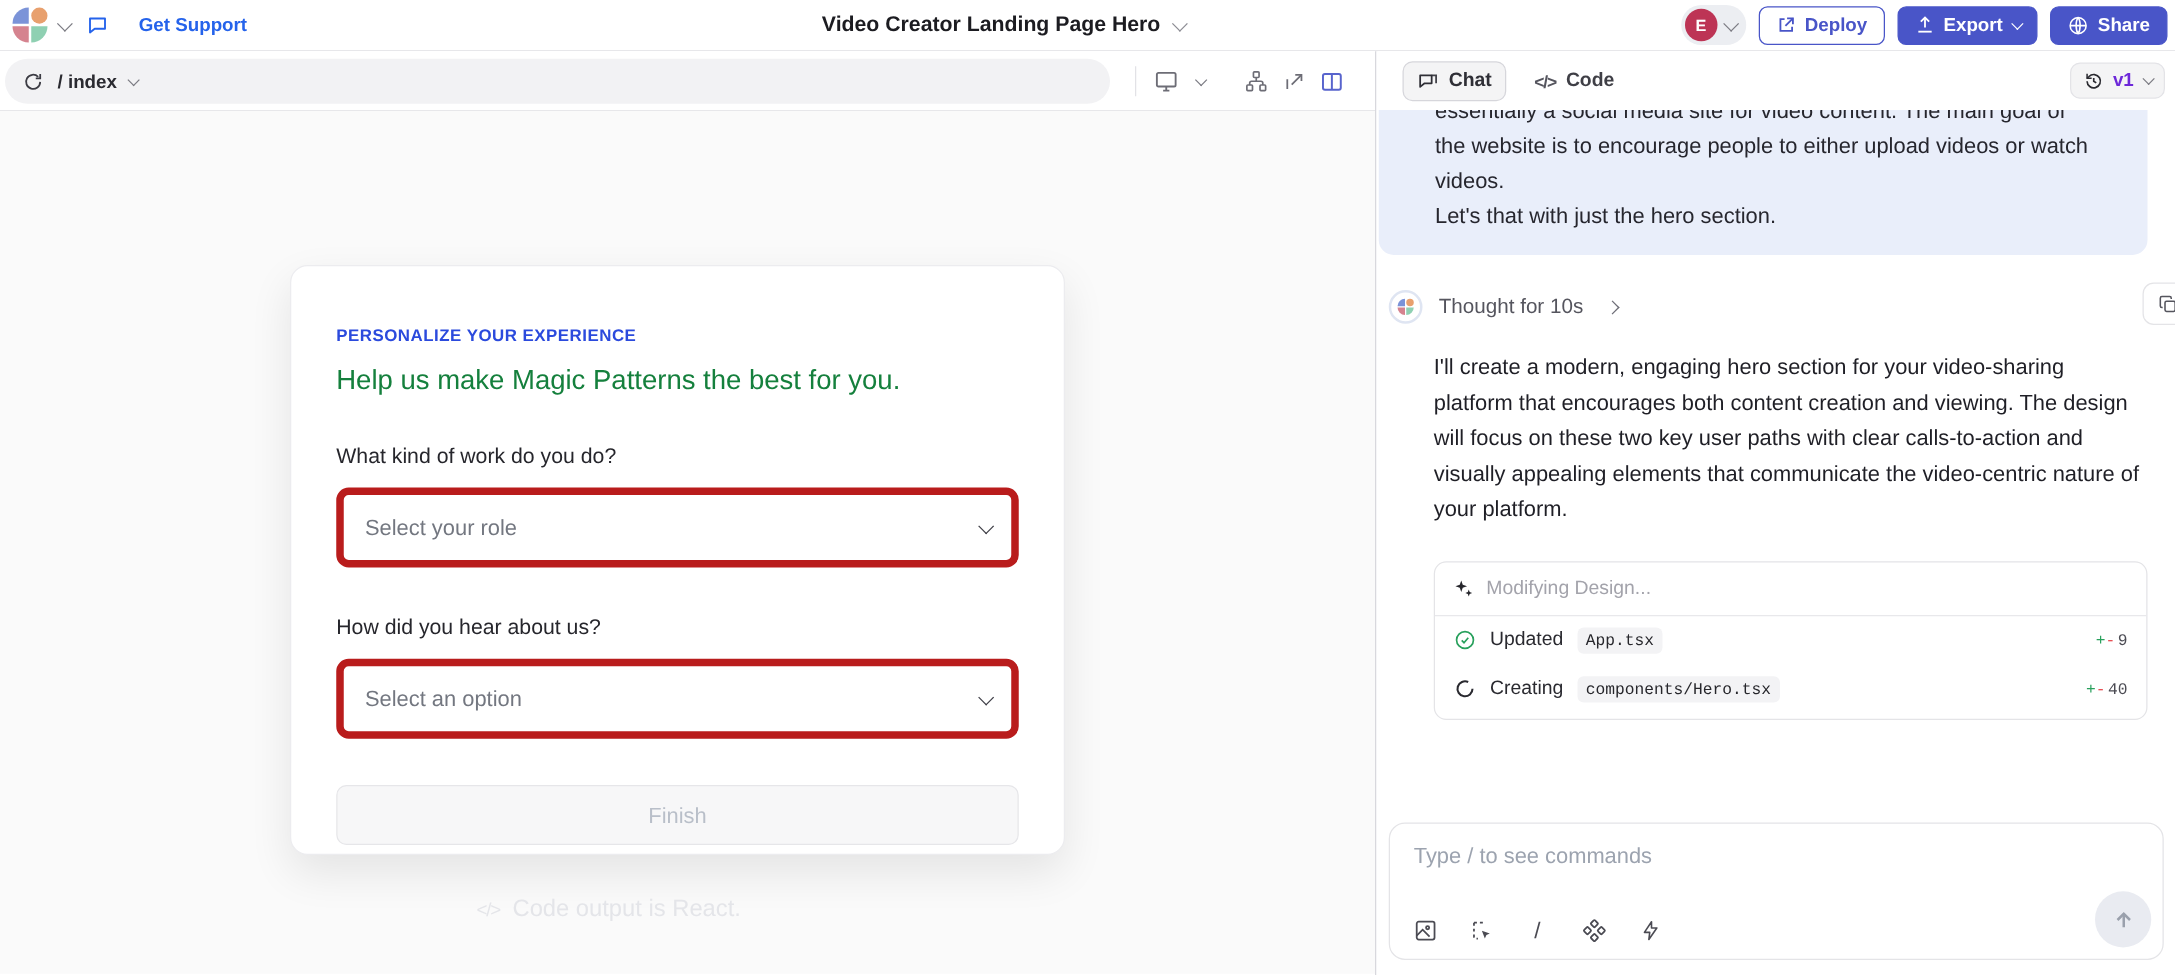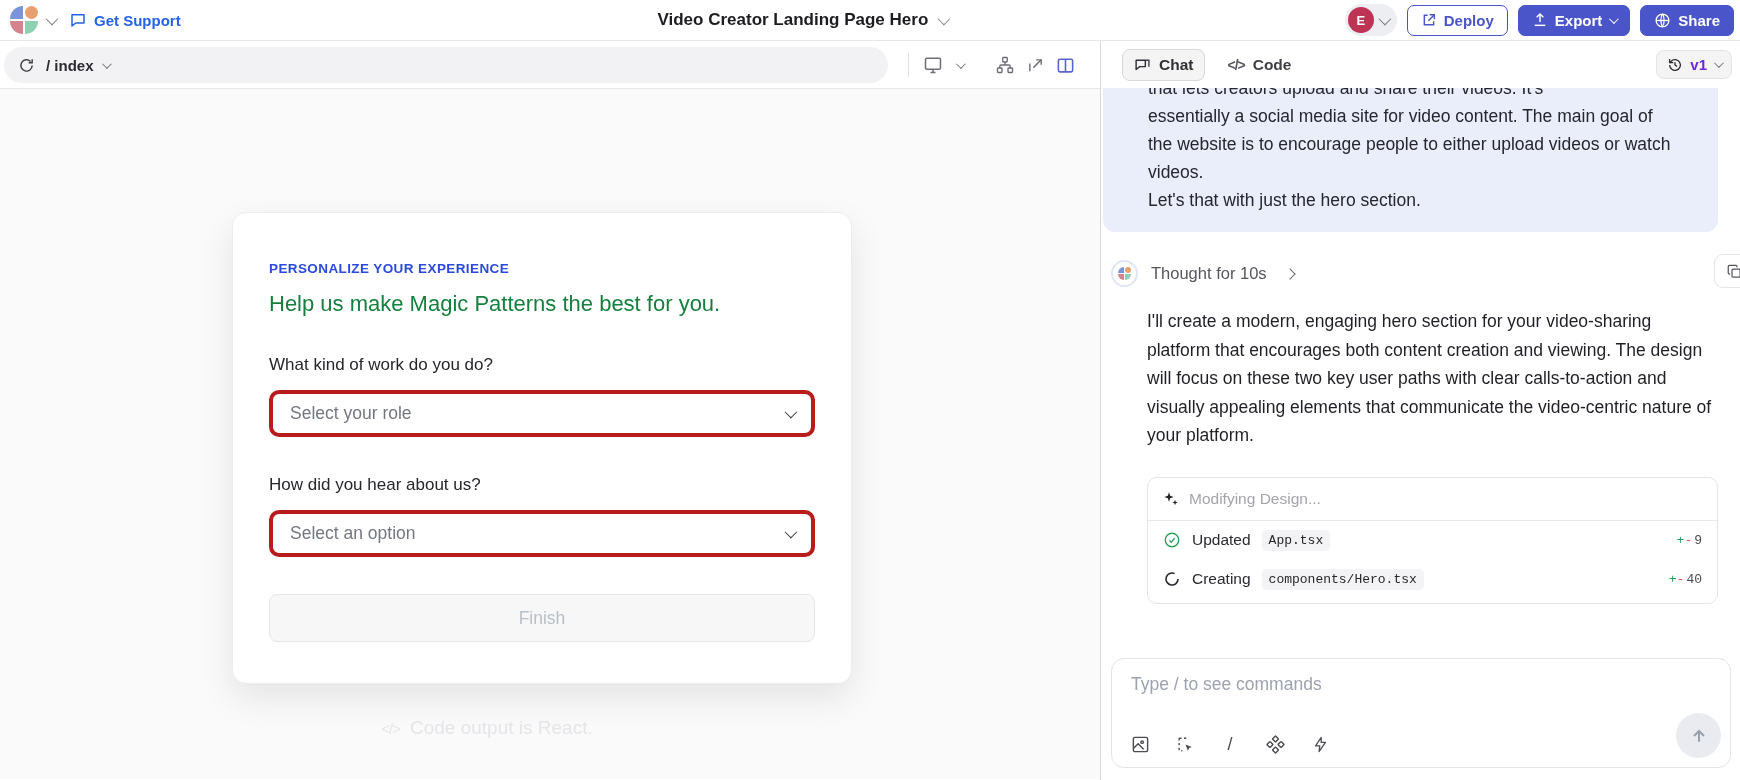--- a/index.html
+++ b/index.html
@@ -10,21 +10,21 @@
   
   .top-header { position:absolute; left:0; top:0; width:1740px; height:41px;
     background:#fff; border-bottom:1px solid #e7e7ea; display:flex; align-items:center; }
   .hdr-left { display:flex; align-items:center; gap:14px; padding-left:10px; width:260px; }
   .logo { width:28px; height:28px; display:grid; grid-template-columns:13px 13px; grid-template-rows:13px 13px; gap:2px; }
   .logo .q1 { background:#7b93d8; border-radius:100% 0 0 0; }
   .logo .q2 { background:#e8a06e; border-radius:50%; }
   .logo .q3 { background:#d5838f; border-radius:0 0 0 100%; }
   .logo .q4 { background:#8fd0b2; border-radius:0 0 100% 0; }
   .chev { display:inline-block; width:9px; height:9px; border-right:1.6px solid #7a7a82; border-bottom:1.6px solid #7a7a82; transform:rotate(45deg) translateY(-2px); }
-  .support { display:flex; align-items:center; gap:7px; color:#2563eb; font-size:15px; font-weight:600; cursor:pointer; }
+  .support { display:flex; align-items:center; gap:24px; color:#2563eb; font-size:15px; font-weight:600; cursor:pointer; }
   .hdr-title { flex:1; text-align:center; font-size:17px; font-weight:700; color:#1c1c21; display:flex; align-items:center; justify-content:center; gap:10px; }
   .hdr-title .chev { border-color:#8b8b93; }
   .hdr-right { display:flex; align-items:center; gap:10px; padding-right:6px; }
   .avatar-pill { display:flex; align-items:center; gap:5px; background:#eceef2; border-radius:999px; padding:3px 9px 3px 3px; cursor:pointer; }
   .avatar-circle { width:26px; height:26px; border-radius:50%; background:#bd3455; color:#fff; font-size:13px; font-weight:700; display:flex; align-items:center; justify-content:center; }
   .btn { height:31px; border-radius:7px; display:flex; align-items:center; gap:7px; padding:0 13px; font-size:15px; font-weight:700; cursor:pointer; }
   .btn-outline { background:#fff; border:1px solid #4955c8; color:#4955c8; }
   .btn-solid { background:#4955c8; border:1px solid #4955c8; color:#fff; }
   .btn svg { flex:0 0 auto; }
 
@@ -36,21 +36,21 @@
   .tb-sep { position:absolute; left:908px; top:12px; width:1px; height:24px; background:#e2e2e6; }
   .tb-icon { position:absolute; top:13px; width:22px; height:22px; color:#6d6d76; display:flex; align-items:center; justify-content:center; cursor:pointer; }
 
   
   .preview-area { position:relative; width:100%; height:690px; background:#fafafa; overflow:hidden; }
   .modal-card { position:absolute; left:232px; top:123px; width:620px; height:472px; background:#fff;
     border:1px solid #ececef; border-radius:14px; box-shadow:0 14px 34px rgba(0,0,0,.09); padding:48px 36px 0 36px; }
   .eyebrow { color:#2b4add; font-size:13.5px; font-weight:700; letter-spacing:.4px; }
   .modal-heading { margin-top:15px; font-size:22px; color:#15803d; }
   .field-label { margin-top:38px; font-size:17px; color:#26262c; }
-  .select-box { margin-top:15px; height:47px; border:4px solid #b91c1c; border-radius:10px; background:#fff;
+  .select-box { margin-top:15px; height:64px; border:6px solid #b91c1c; border-radius:10px; background:#fff;
     display:flex; align-items:center; justify-content:space-between; padding:0 17px; cursor:pointer; }
   .select-placeholder { color:#737780; font-size:17.5px; }
   .select-box .chev { border-color:#3c3c44; }
   .finish-btn { margin-top:37px; width:100%; height:48px; background:#f7f7f8; border:1px solid #e6e6e9; border-radius:8px;
     color:#b9bfc9; font-size:17.5px; font-family:"Liberation Sans",sans-serif; cursor:default; }
   .preview-footnote { position:absolute; left:177px; top:628px; width:620px; text-align:center; color:#e4e5e9; font-size:19px;
     display:flex; align-items:center; justify-content:center; gap:10px; }
   .preview-footnote .code-glyph { font-size:15px; letter-spacing:-1px; }
 
   
@@ -257,21 +257,20 @@
             <path d="M4 3v5.5h5.5" stroke-width="1.8"></path>
             <path d="M12 8v4l3 2"></path>
         </svg>
         <span class="version-label">v1</span>
         <span class="chev"></span>
       </div>
     </div>
 
     <div class="messages">
       <div class="user-bubble">
-        <div class="clipped">that lets creators upload and share their videos. It's</div>
         <div>essentially a social media site for video content. The main goal of the website is to encourage people to either upload videos or watch videos.</div>
         <div>Let's that with just the hero section.</div>
       </div>
 
       <div class="thought-row">
         <span class="thought-avatar">
           <span class="mini-logo">
             <span class="q1"></span>
               <span class="q2"></span>
               <span class="q3"></span>

